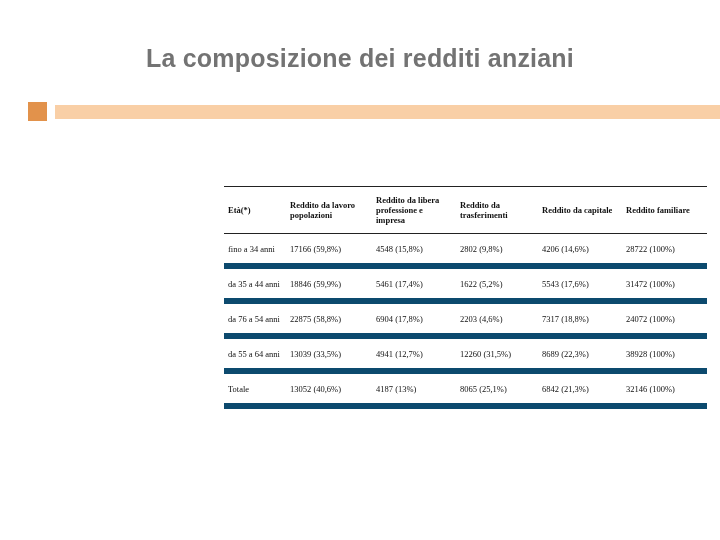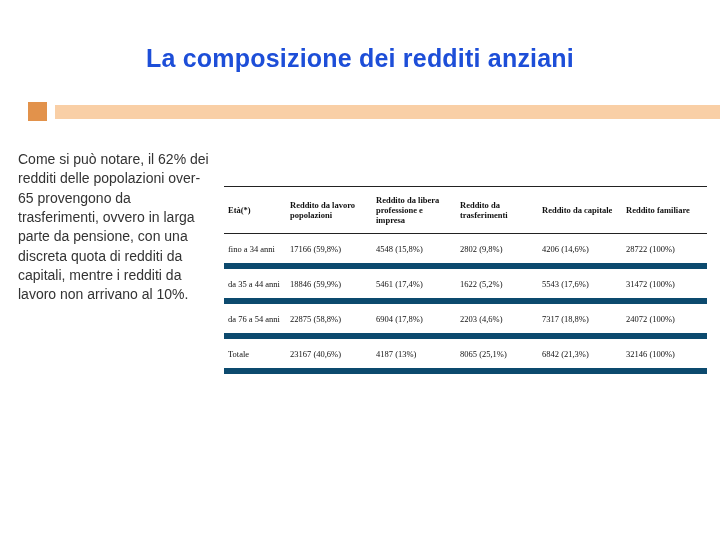--- a/index.html
+++ b/index.html
@@ -8,21 +8,21 @@
     background: #ffffff;
     font-family: "Liberation Sans", sans-serif;
     position: relative; overflow: hidden;
   }
   .slide { position: absolute; inset: 0; }
 
   .title {
     position: absolute; top: 44px; left: 0; right: 0;
     text-align: center;
     font-size: 25px; font-weight: bold;
-    color: #1d4ed8;
+    color: #737373;
     letter-spacing: 0.2px;
   }
 
   .accent-square {
     position: absolute; left: 28px; top: 102px;
     width: 19px; height: 19px;
     background: #e2924b;
   }
   .accent-bar {
     position: absolute; left: 55px; top: 105px; right: 0;
@@ -66,21 +66,20 @@
 </head>
 <body>
 
 <div class="slide">
 
   <div class="title">La composizione dei redditi anziani</div>
 
   <div class="accent-square"></div>
   <div class="accent-bar"></div>
 
-  <div class="body-text">Come si può notare, il 62% dei redditi delle popolazioni over-65 provengono da trasferimenti, ovvero in larga parte da pensione, con una discreta quota di redditi da capitali, mentre i redditi da lavoro non arrivano al 10%.</div>
 
   <div class="table-wrap">
     <table>
       <colgroup>
         <col style="width:62px">
         <col style="width:86px">
         <col style="width:84px">
         <col style="width:82px">
         <col style="width:84px">
         <col style="width:85px">
@@ -114,22 +113,30 @@
           </tr>
           <tr>
             <td>da 76 a 54 anni</td>
             <td>22875 (58,8%)</td>
             <td>6904 (17,8%)</td>
             <td>2203 (4,6%)</td>
             <td>7317 (18,8%)</td>
             <td>24072 (100%)</td>
           </tr>
           <tr>
+            <td>da 55 a 64 anni</td>
+            <td>13039 (33,5%)</td>
+            <td>4941 (12,7%)</td>
+            <td>12260 (31,5%)</td>
+            <td>8689 (22,3%)</td>
+            <td>38928 (100%)</td>
+          </tr>
+          <tr>
             <td>Totale</td>
-            <td>23167 (40,6%)</td>
+            <td>13052 (40,6%)</td>
             <td>4187 (13%)</td>
             <td>8065 (25,1%)</td>
             <td>6842 (21,3%)</td>
             <td>32146 (100%)</td>
           </tr>
         </tbody>
     </table>
   </div>
 
 </div>

